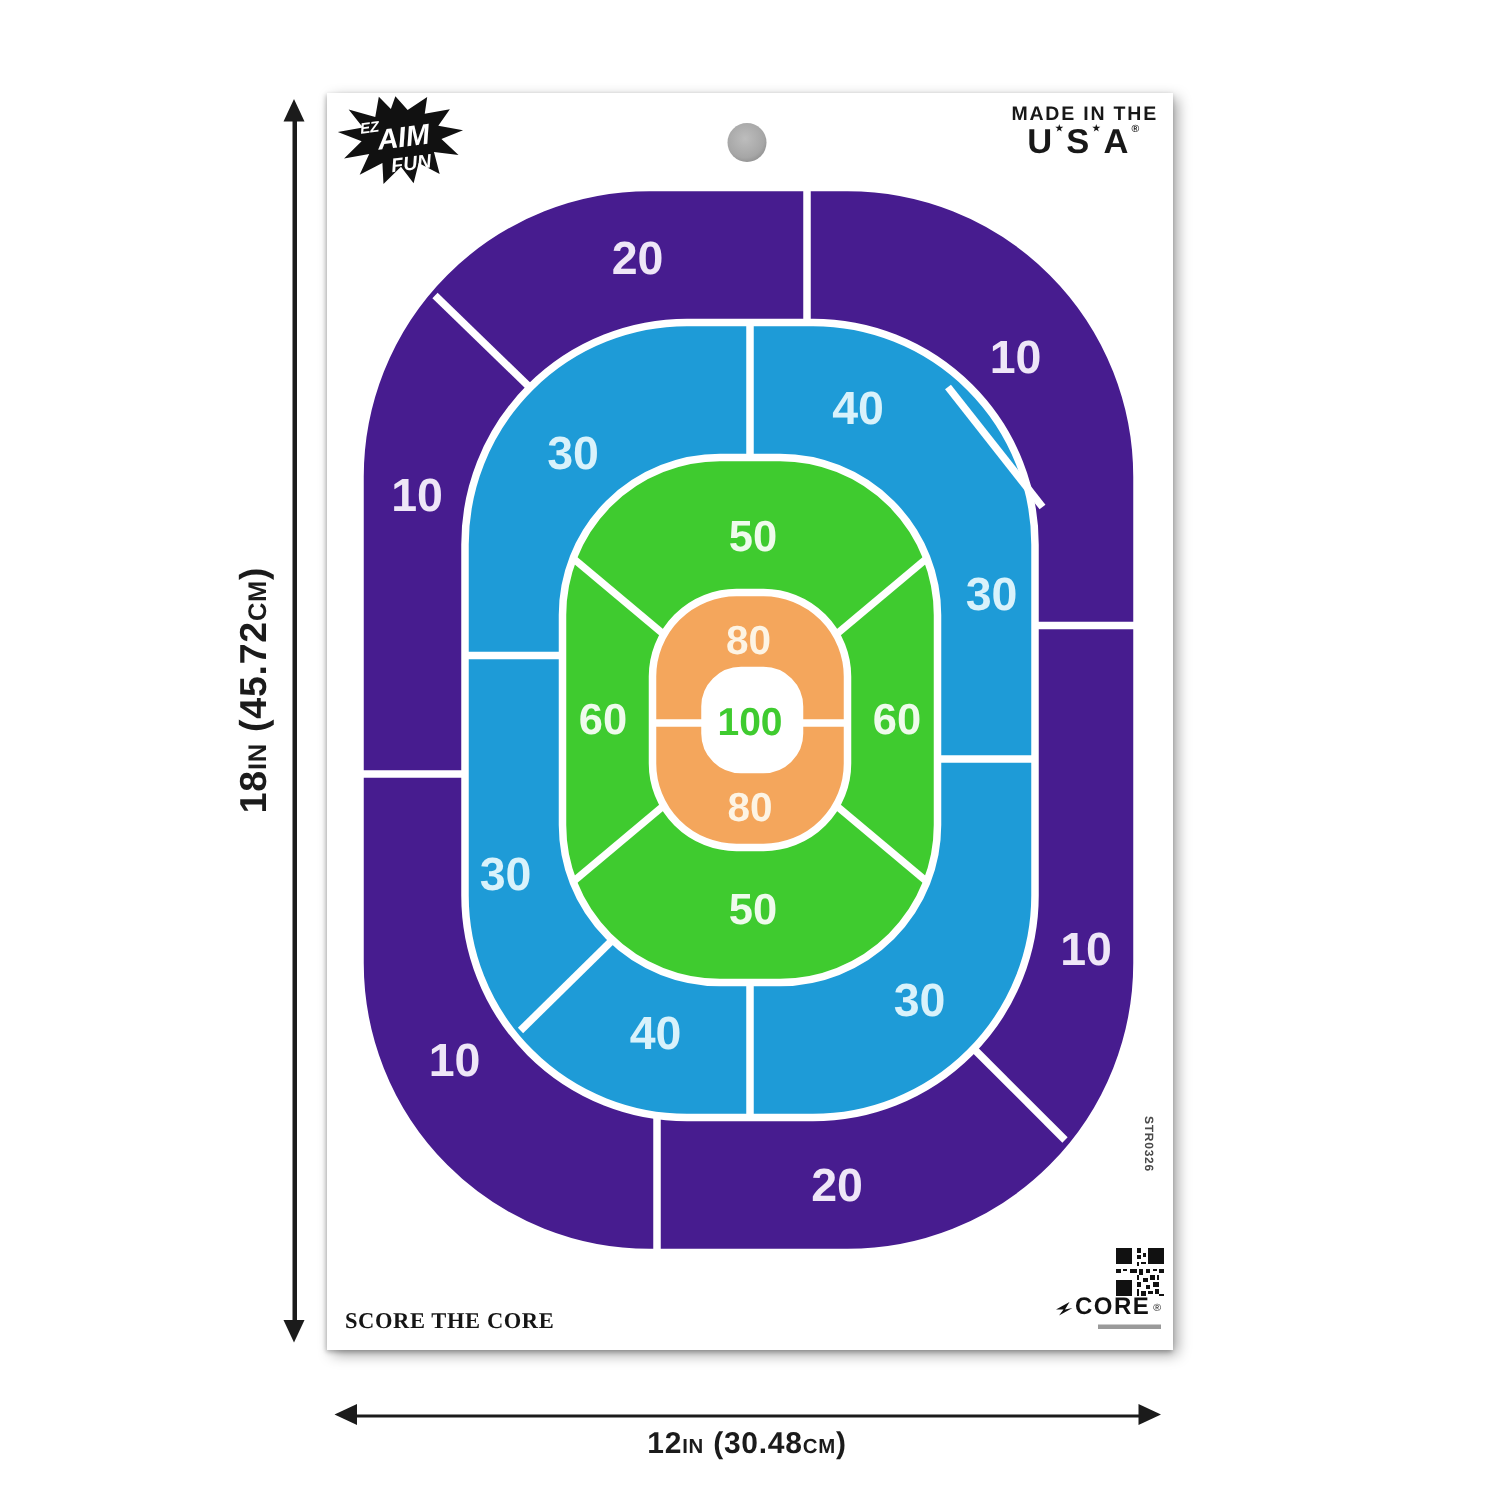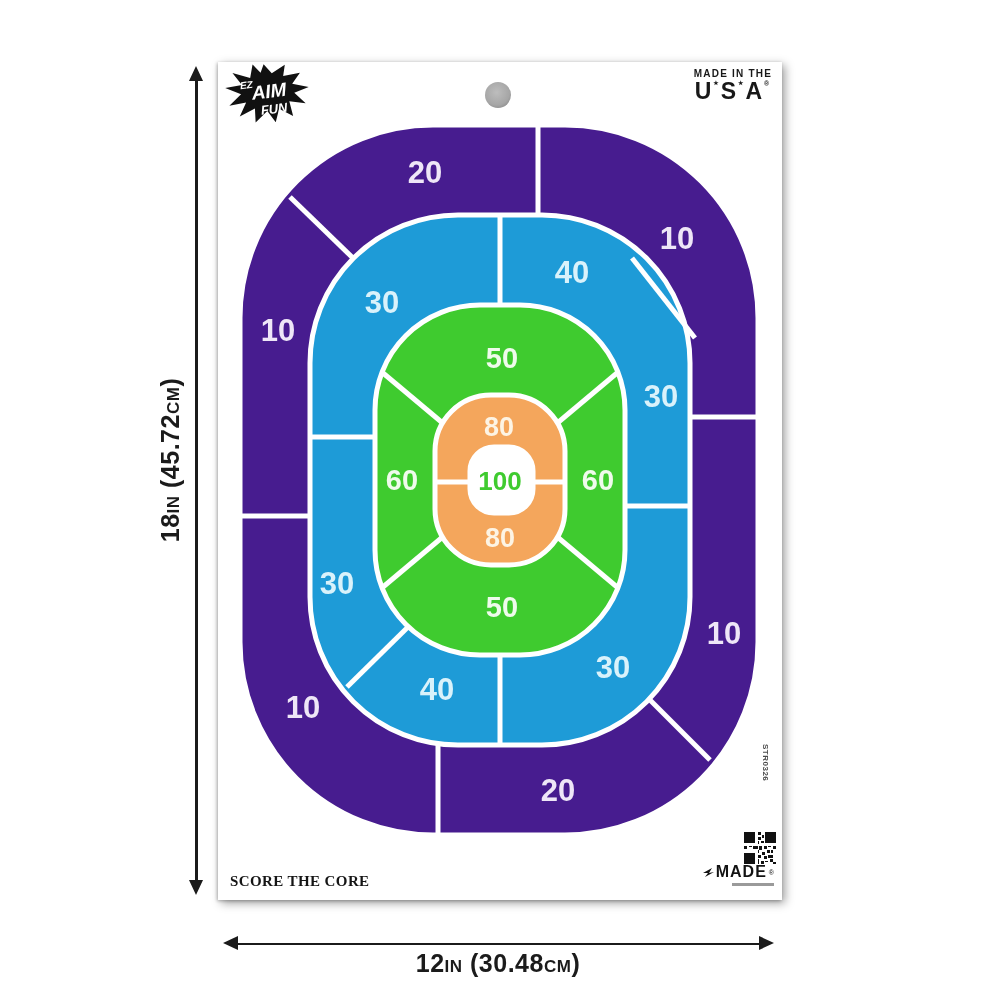--- a/index.html
+++ b/index.html
@@ -13,21 +13,21 @@
   .num-purple{fill:#EEE6F7;font-size:31px;}
   .num-blue{fill:#D9F2FB;font-size:31px;}
   .num-green{fill:#EFFBEC;font-size:29px;}
   .num-orange{fill:#FDF4E4;font-size:27px;}
   .num-center{font-size:26px;font-weight:700;}
   .ring{stroke:#fff;stroke-width:5px;}
   .div-line{stroke:#fff;stroke-width:5px;fill:none;}
   
   .logo-wrap{position:absolute;left:4px;top:0px;width:90px;height:62px;}
   .madein{position:absolute;right:10px;top:7px;text-align:center;color:#181818;line-height:1;}
-  .madein .l1{font-size:10px;font-weight:700;letter-spacing:1.2px;white-space:nowrap;}
+  .madein .l1{font-size:13px;font-weight:700;letter-spacing:1.2px;white-space:nowrap;}
   .madein .l2{font-size:23px;font-weight:900;letter-spacing:2px;margin-top:1px;}
   .madein .star{font-size:6px;vertical-align:top;}
   .madein .reg{font-size:7px;vertical-align:top;}
   .tagline{position:absolute;left:12px;bottom:10px;font-size:15px;font-weight:800;
            letter-spacing:.4px;color:#151515;font-family:Liberation Serif, serif;}
   .sku{position:absolute;left:543px;top:682px;writing-mode:vertical-rl;font-size:8px;
        font-weight:600;color:#4a4a4a;letter-spacing:.5px;}
   .qr{position:absolute;left:526px;top:770px;}
   .allen{position:absolute;right:8px;bottom:14px;text-align:right;color:#121212;}
   .allen .row{display:flex;align-items:center;gap:2px;justify-content:flex-end;}
@@ -42,21 +42,21 @@
   .tri-up{left:188.5px;top:66px;border-left:7.5px solid transparent;
           border-right:7.5px solid transparent;border-bottom:15px solid #1b1b1b;}
   .tri-down{left:188.5px;top:880px;border-left:7.5px solid transparent;
           border-right:7.5px solid transparent;border-top:15px solid #1b1b1b;}
   .tri-left{left:223px;top:936px;border-top:7.5px solid transparent;
           border-bottom:7.5px solid transparent;border-right:15px solid #1b1b1b;}
   .tri-right{left:759px;top:936px;border-top:7.5px solid transparent;
           border-bottom:7.5px solid transparent;border-left:15px solid #1b1b1b;}
   .dim-label{position:absolute;color:#1b1b1b;font-weight:700;white-space:nowrap;letter-spacing:.5px;}
   .vlabel{left:170px;top:460px;transform:translate(-50%,-50%) rotate(-90deg);font-size:25px;}
-  .hlabel{left:498px;top:963px;transform:translate(-50%,-50%);font-size:25px;}
+  .hlabel{left:498px;top:963px;transform:translate(-50%,-50%);font-size:20px;}
   .dim-label .sm{font-size:.68em;}
 </style>
 </head>
 <body>
 
 <div class="stage">
 
   <div class="dim vline"></div>
   <div class="tri tri-up"></div>
   <div class="tri tri-down"></div>
@@ -176,20 +176,20 @@
           M15,12h2v2h-2z M18,12h1v2h-1z M9,15h2v2h-2z M13,16h2v2h-2z M16,15h3v2h-3z M9,18h1v3h-1z
           M11,19h2v2h-2z M14,19h2v1h-2z M17,18h2v2h-2z M19,20h2v1h-2z"></path>
       </svg>
     </div>
 
     <div class="allen">
       <div class="row">
         <svg width="11" height="11" viewBox="0 0 11 11">
           <path fill="#121212" d="M0,6 L9,1 L6,6 L11,5 L2,10 L5,6 Z"></path>
         </svg>
-        <span class="name">MADE</span>
+        <span class="name">CORE</span>
         <span class="reg">®</span>
       </div>
       <div class="fineprint"></div>
     </div>
 
   </div>
 </div>
 
 </body></html>

